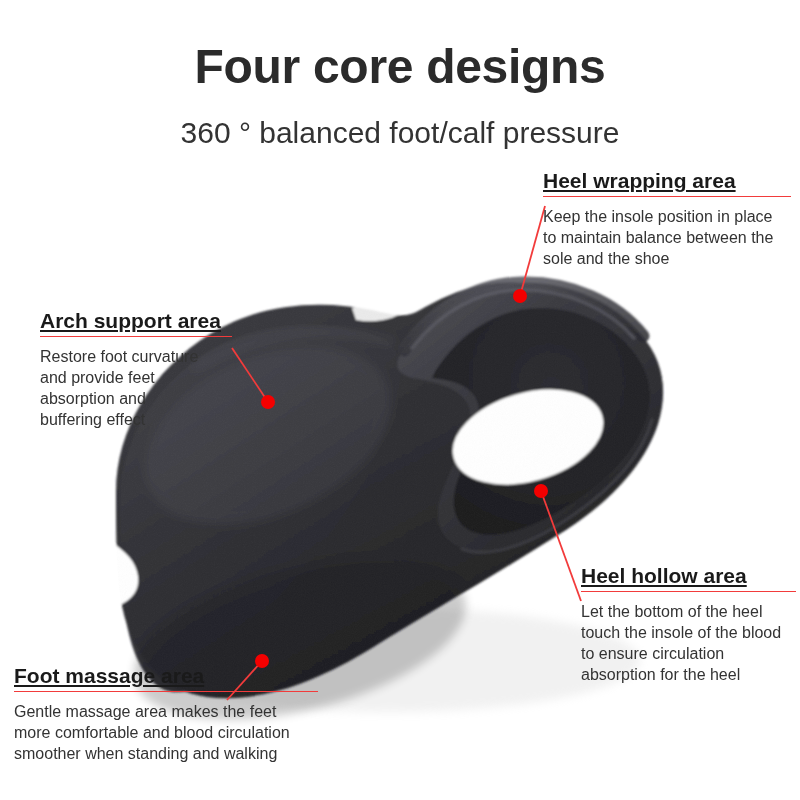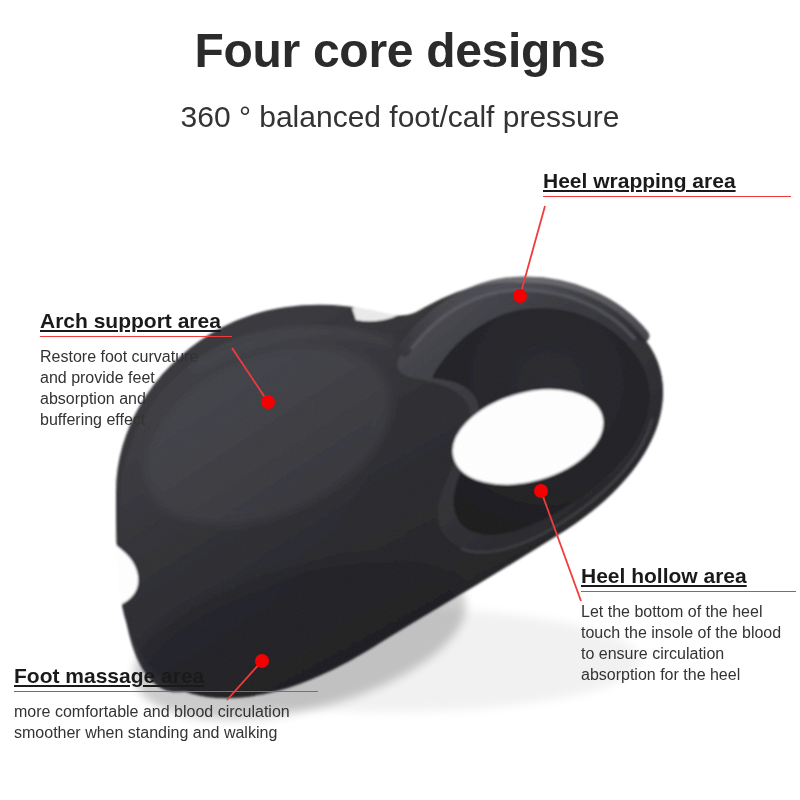--- a/index.html
+++ b/index.html
@@ -12,21 +12,21 @@
     width: 800px;
     height: 800px;
     background: #ffffff;
     overflow: hidden;
     font-family: "Liberation Sans", sans-serif;
   }
 
   
   #header {
     position: absolute;
-    top: 0; left: 0;
+    top: 16px; left: 0;
     width: 800px;
     text-align: center;
   }
   #title {
     margin: 0;
     padding-top: 26px;
     font-size: 48px;
     font-weight: bold;
     color: #2b2b2b;
     letter-spacing: -0.3px;
@@ -265,20 +265,25 @@
       <circle cx="520" cy="296" r="7"></circle>
       <circle cx="268" cy="402" r="7"></circle>
       <circle cx="541" cy="491" r="7"></circle>
       <circle cx="262" cy="661" r="7"></circle>
     </g>
   </svg>
 
   <div class="callout" id="callout-heel-wrapping">
     <p class="c-head">Heel wrapping area</p>
     <div class="c-rule"></div>
+    <p class="c-body">
+      <span>Keep the insole position in place</span>
+      <span>to maintain balance between the</span>
+      <span>sole and the shoe</span>
+    </p>
   </div>
 
   <div class="callout" id="callout-arch-support">
     <p class="c-head">Arch support area</p>
     <div class="c-rule"></div>
     <p class="c-body">
       <span>Restore foot curvature</span>
       <span>and provide feet</span>
       <span>absorption and</span>
       <span>buffering effect</span>
@@ -293,18 +298,19 @@
       <span>touch the insole of the blood</span>
       <span>to ensure circulation</span>
       <span>absorption for the heel</span>
     </p>
   </div>
 
   <div class="callout" id="callout-foot-massage">
     <p class="c-head">Foot massage area</p>
     <div class="c-rule"></div>
     <p class="c-body">
+      <span>Gentle massage area makes the feet</span>
       <span>more comfortable and blood circulation</span>
       <span>smoother when standing and walking</span>
     </p>
   </div>
 
 </div>
 
 </body></html>

